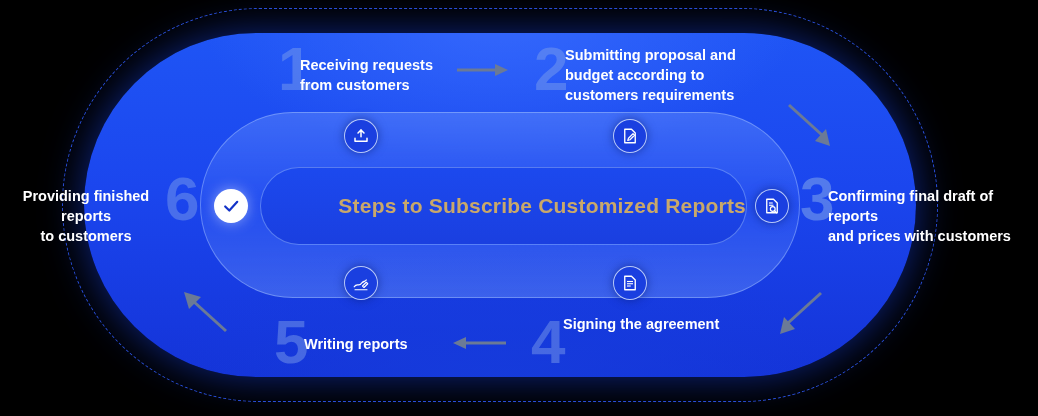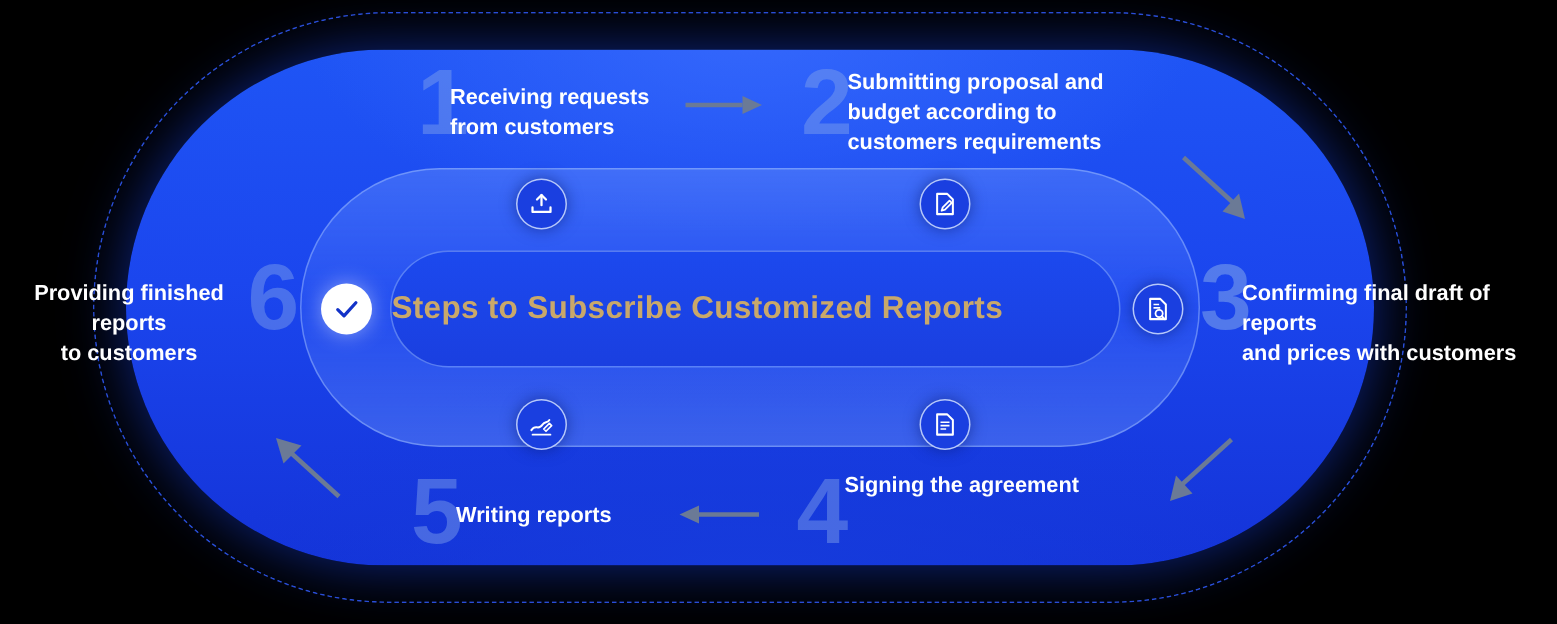--- a/index.html
+++ b/index.html
@@ -59,21 +59,21 @@
     position: absolute;
     left: 260px;
     top: 167px;
     width: 487px;
     height: 78px;
     border-radius: 39px;
     background: linear-gradient(180deg, #1c49ee 0%, #1a3fe0 100%);
     border: 1px solid rgba(150,185,255,0.5);
     display: flex;
     align-items: center;
-    justify-content: flex-start;
+    justify-content: flex-end;
   }
   .center-title {
     color: #c9a86a;
     font-size: 21px;
     font-weight: bold;
     letter-spacing: 0.2px;
     white-space: nowrap;
   }
 
   

